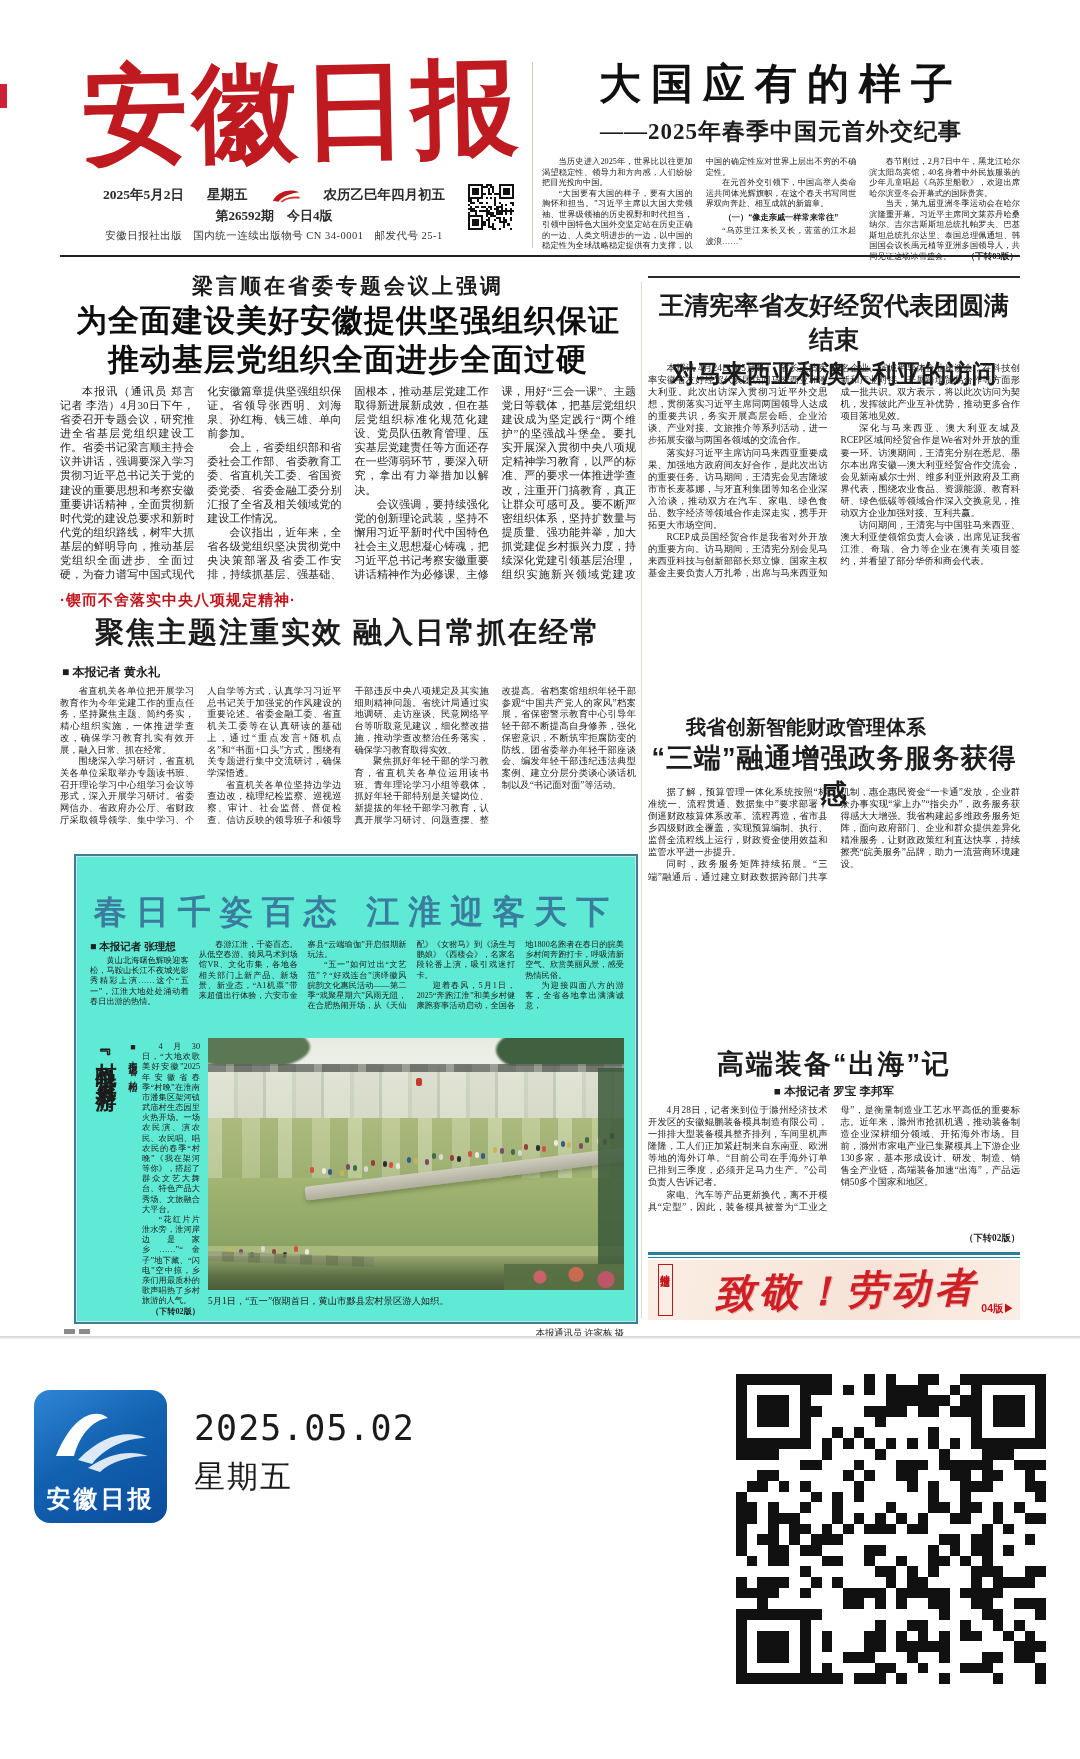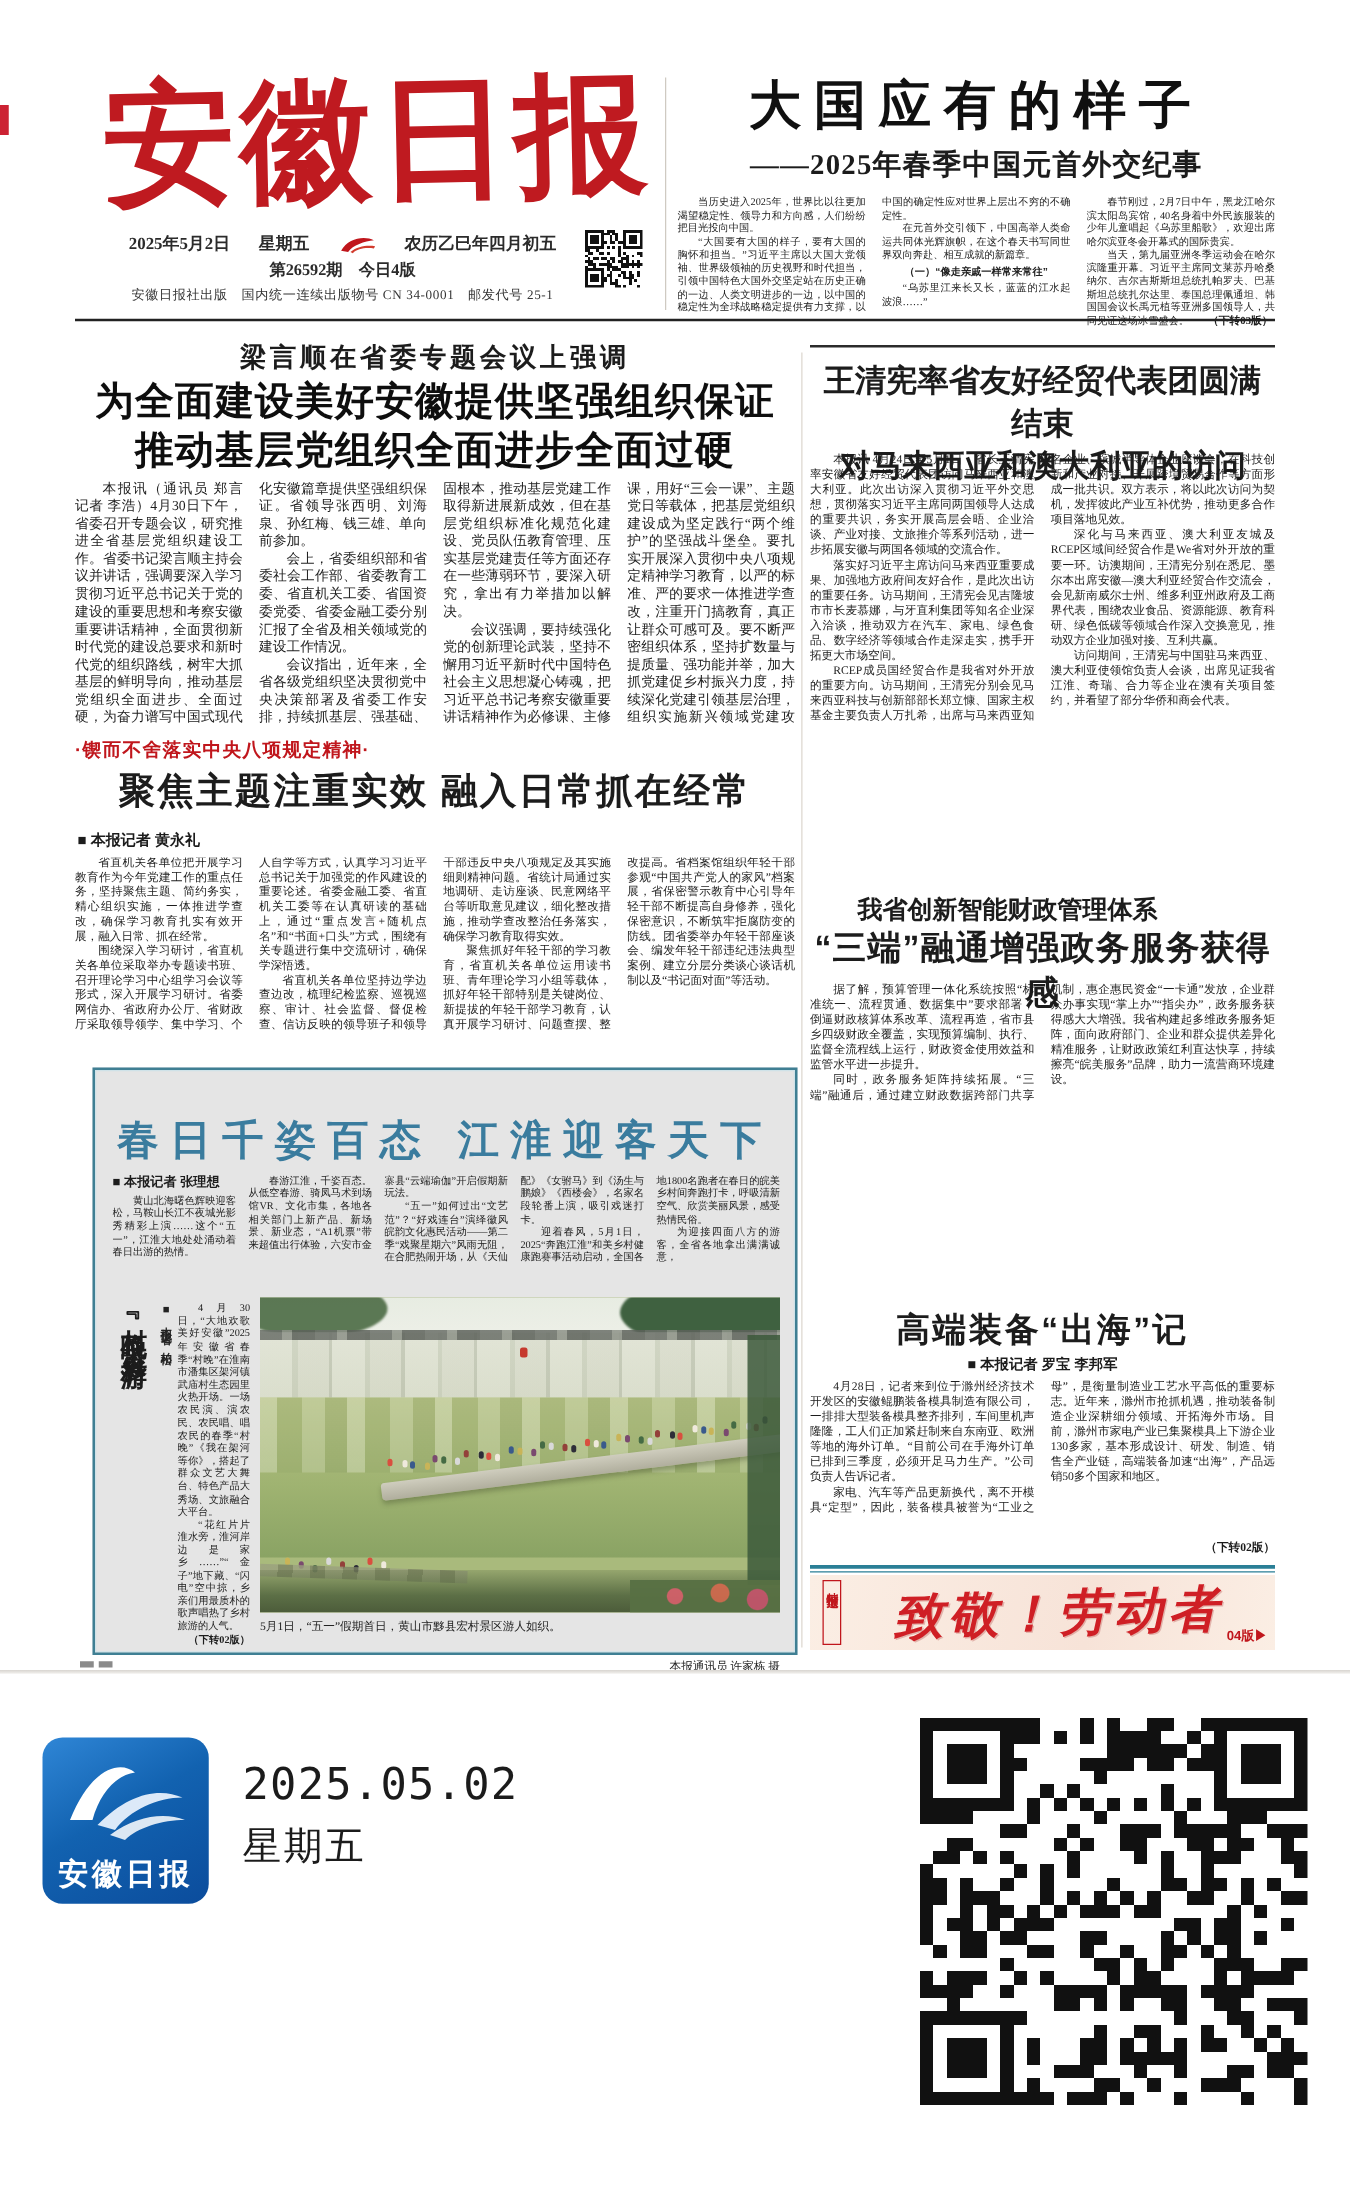--- a/index.html
+++ b/index.html
@@ -61,21 +61,21 @@
     color:#c0161c; font-family:"Liberation Sans",sans-serif; letter-spacing:1px; }
   .l2-headline { position:absolute; left:60px; top:613px; width:576px; text-align:center;
     font-family:"Liberation Sans",sans-serif; font-weight:900; font-size:29px; letter-spacing:2px; }
   .l2-byline { position:absolute; left:62px; top:664px; font-size:12px; font-weight:bold;
     font-family:"Liberation Sans",sans-serif; }
   .l-body2 { position:absolute; left:60px; top:686px; width:576px; height:160px;
     column-count:4; font-size:9.3px; line-height:1.26; }
 
   
   .feature { position:absolute; left:74px; top:854px; width:564px; height:470px;
-    border:2px solid #3f7f93; box-shadow:inset 0 0 0 1px #cfe2e8; background:#e5e5e5; }
+    border:2px solid #3f7f93; box-shadow:inset 0 0 0 1px #cfe2e8; background:#5eead4; }
   .f-title { position:absolute; left:0; top:34px; width:100%; text-align:center;
     font-family:"DejaVu Serif",serif; font-weight:bold; font-size:33px; letter-spacing:9px; color:#3a7c9e; }
   .f-top { position:absolute; left:14px; top:84px; width:534px; height:92px;
     column-count:5; column-gap:10px; font-size:8.2px; line-height:1.24; }
   .f-byline { font-family:"Liberation Sans",sans-serif; font-weight:bold; font-size:10.5px; margin-bottom:3px; }
   .f-lower { position:absolute; left:14px; top:182px; width:534px; height:276px; display:flex; }
   .f-left { width:112px; margin-right:6px; display:flex; flex-direction:column; }
   .f-left-para { height:84px; overflow:hidden; font-size:8.2px; line-height:1.24; text-align:justify; }
   .f-side { flex:1; display:flex; margin-top:4px; }
   .v-title { writing-mode:vertical-rl; text-orientation:upright; font-family:"Liberation Sans",sans-serif;

